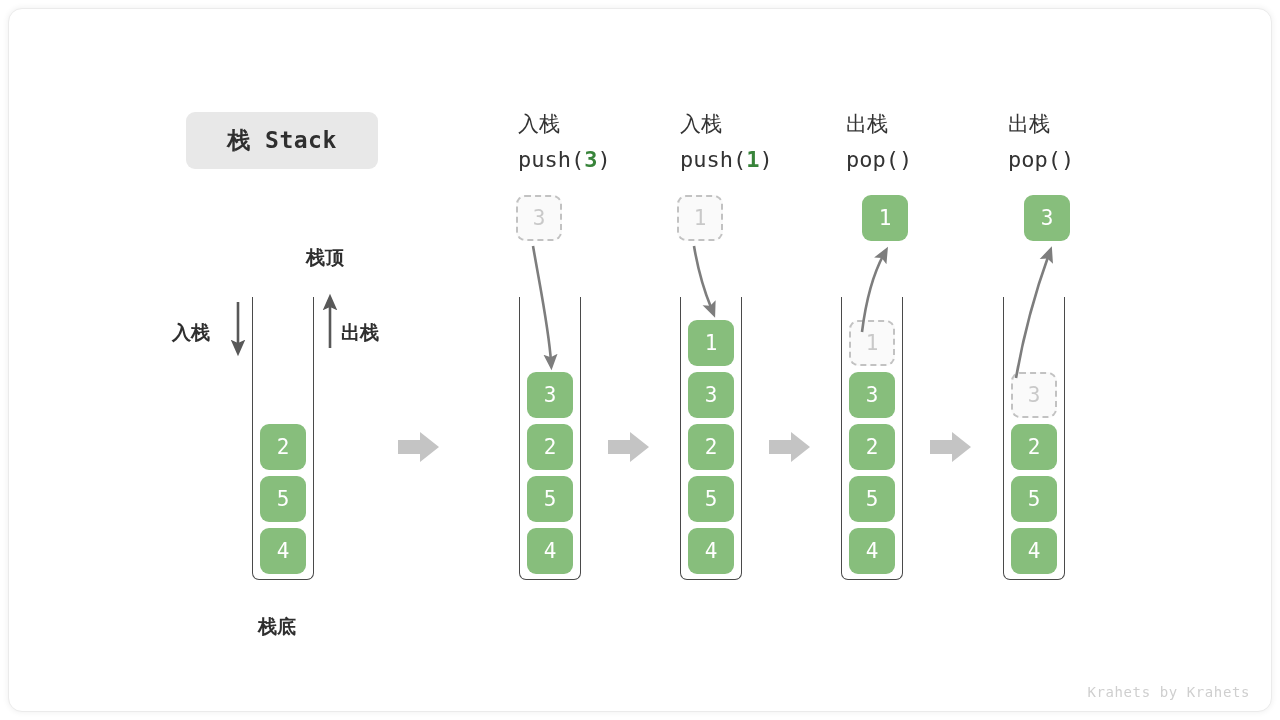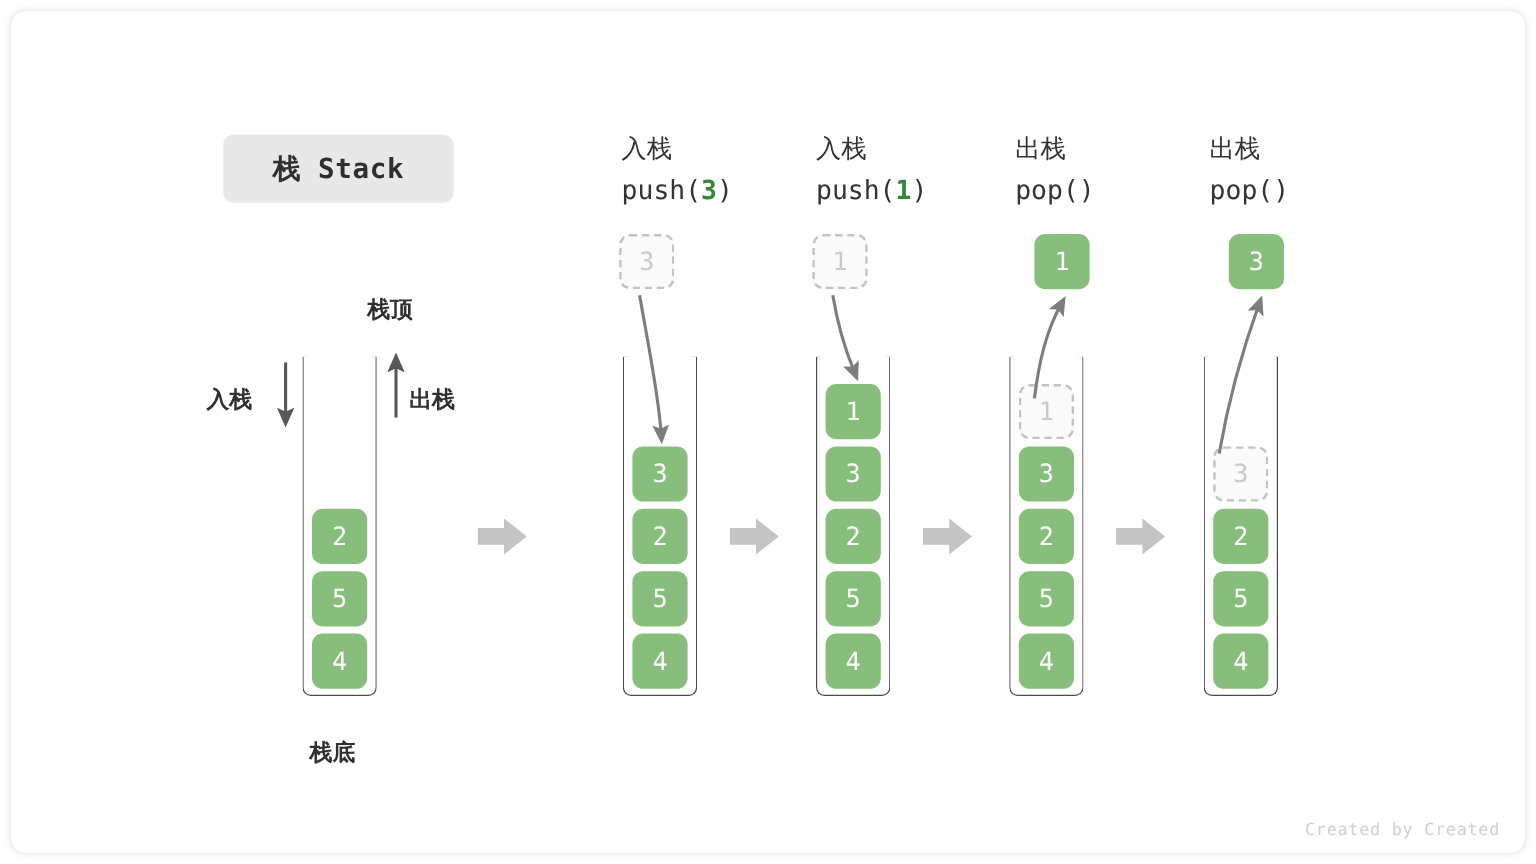--- a/index.html
+++ b/index.html
@@ -282,14 +282,14 @@
 
     <g>
       <path d="M862,332 C866,300 872,276 884,254" stroke="#7d7d7d" stroke-width="2.6" fill="none" marker-end="url(#head-gray)"></path>
     </g>
 
     <g>
       <path d="M1016,378 C1024,332 1036,290 1049,254" stroke="#7d7d7d" stroke-width="2.6" fill="none" marker-end="url(#head-gray)"></path>
     </g>
   </svg>
 
-  <div class="footer">Created by Created</div>
+  <div class="footer">Krahets by Krahets</div>
 </div>
 
 </body></html>

